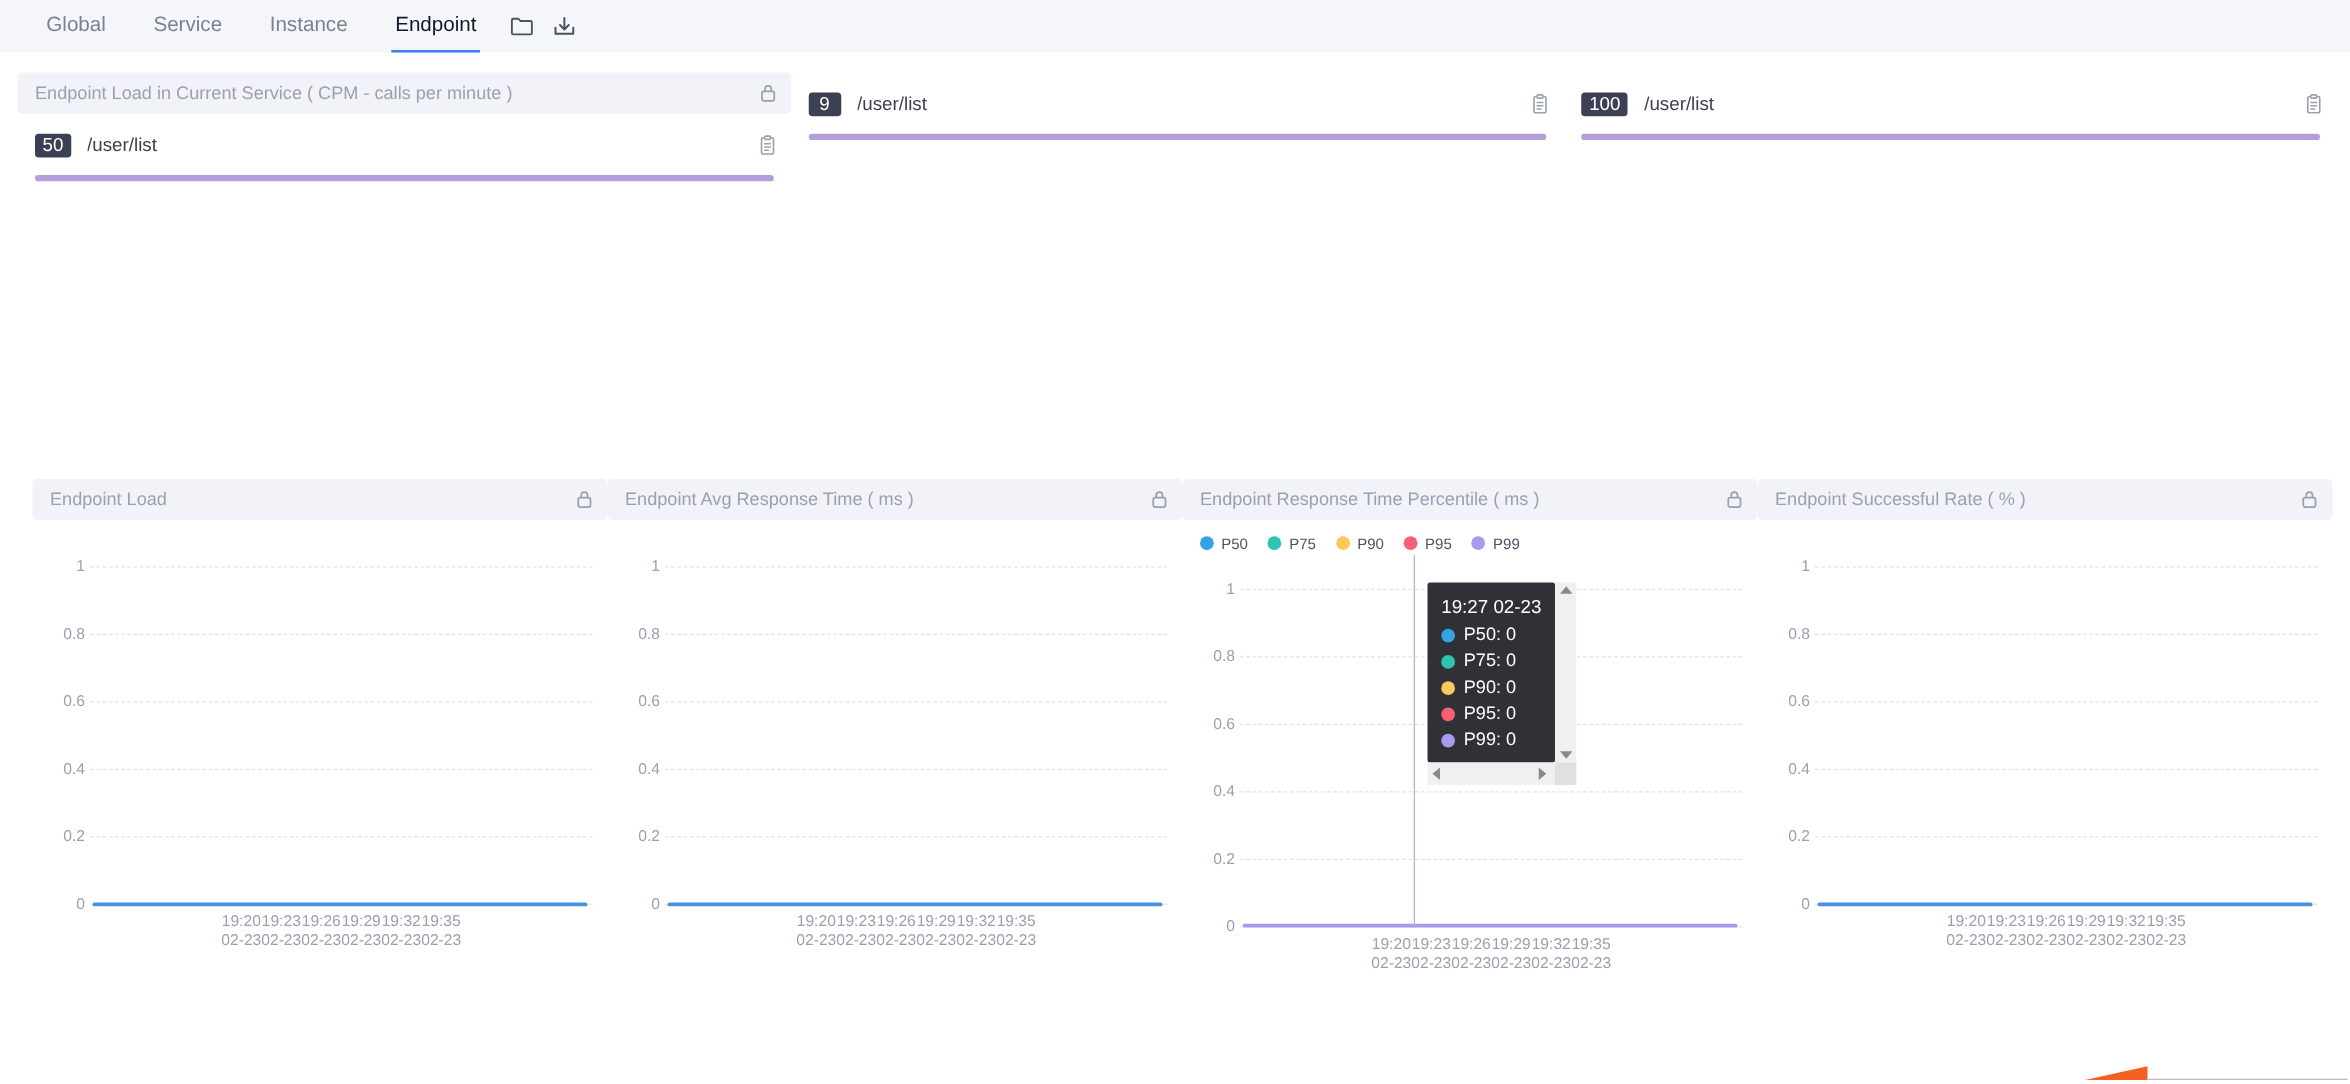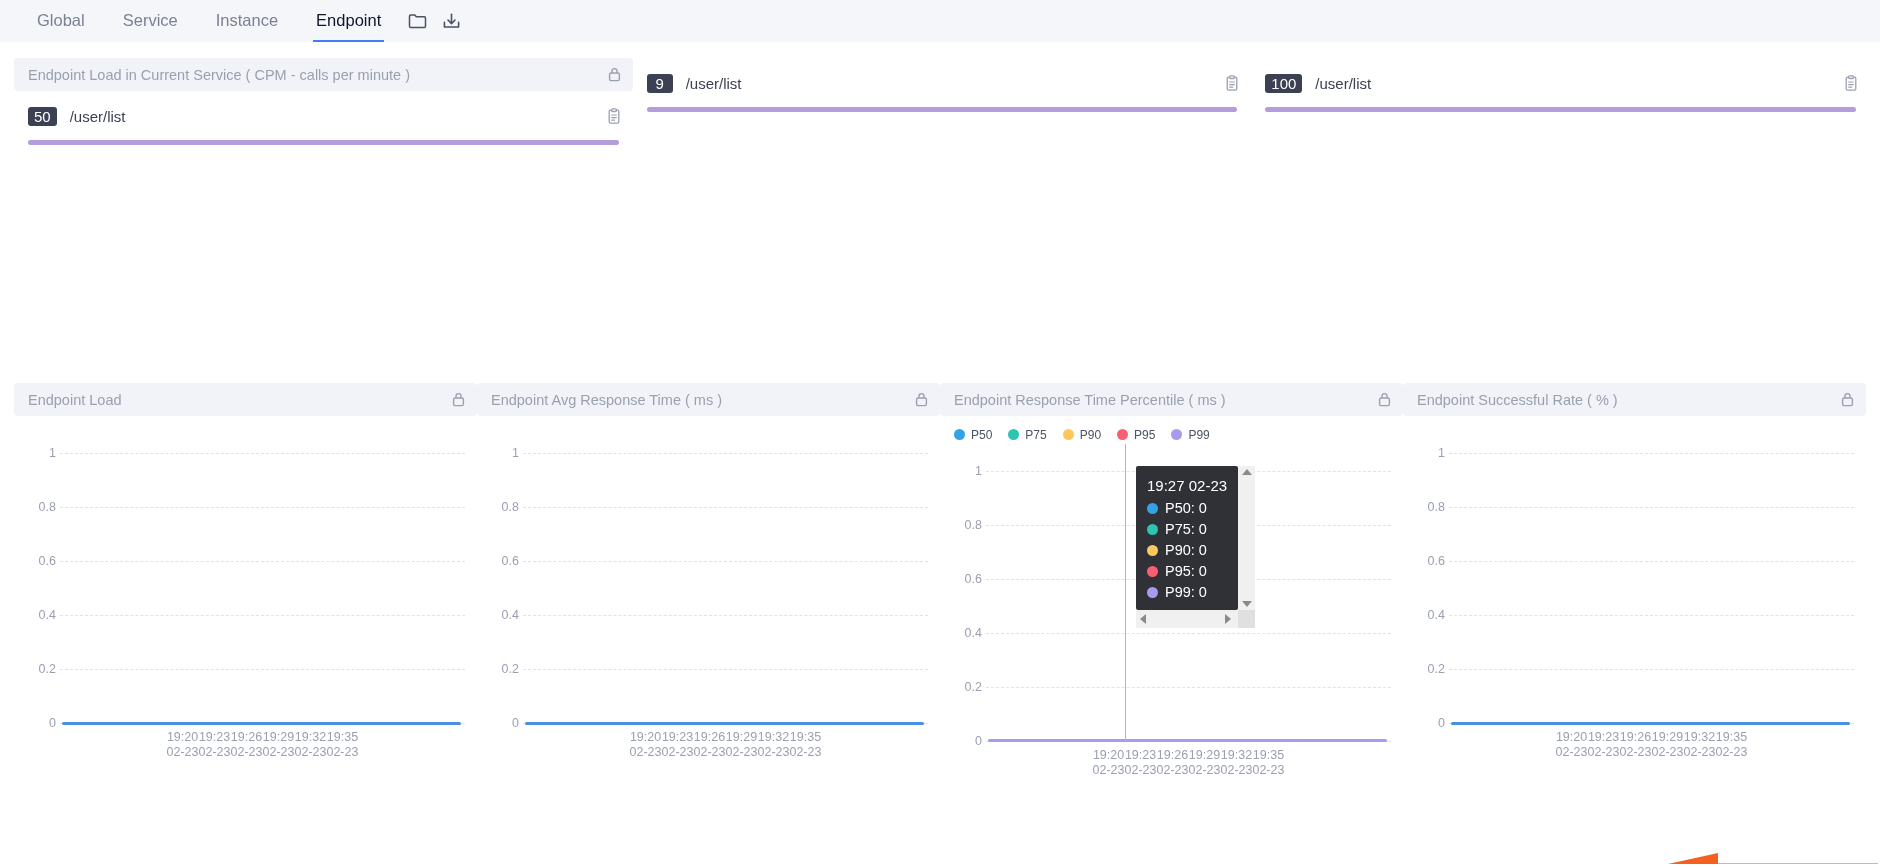--- a/index.html
+++ b/index.html
@@ -110,20 +110,21 @@
     background: #b39ddb;
     width: 100%;
   }
 
   
   .charts-row {
     display: flex;
     gap: 0;
     padding: 0 14px;
     margin-top: 238px;
+    margin-left: 12px;
   }
   .chart-panel { flex: 1 1 0; min-width: 0; position: relative; }
   .chart-area {
     position: relative;
     height: 372px;
     margin-top: 10px;
   }
 
   .legend {
     display: flex;

